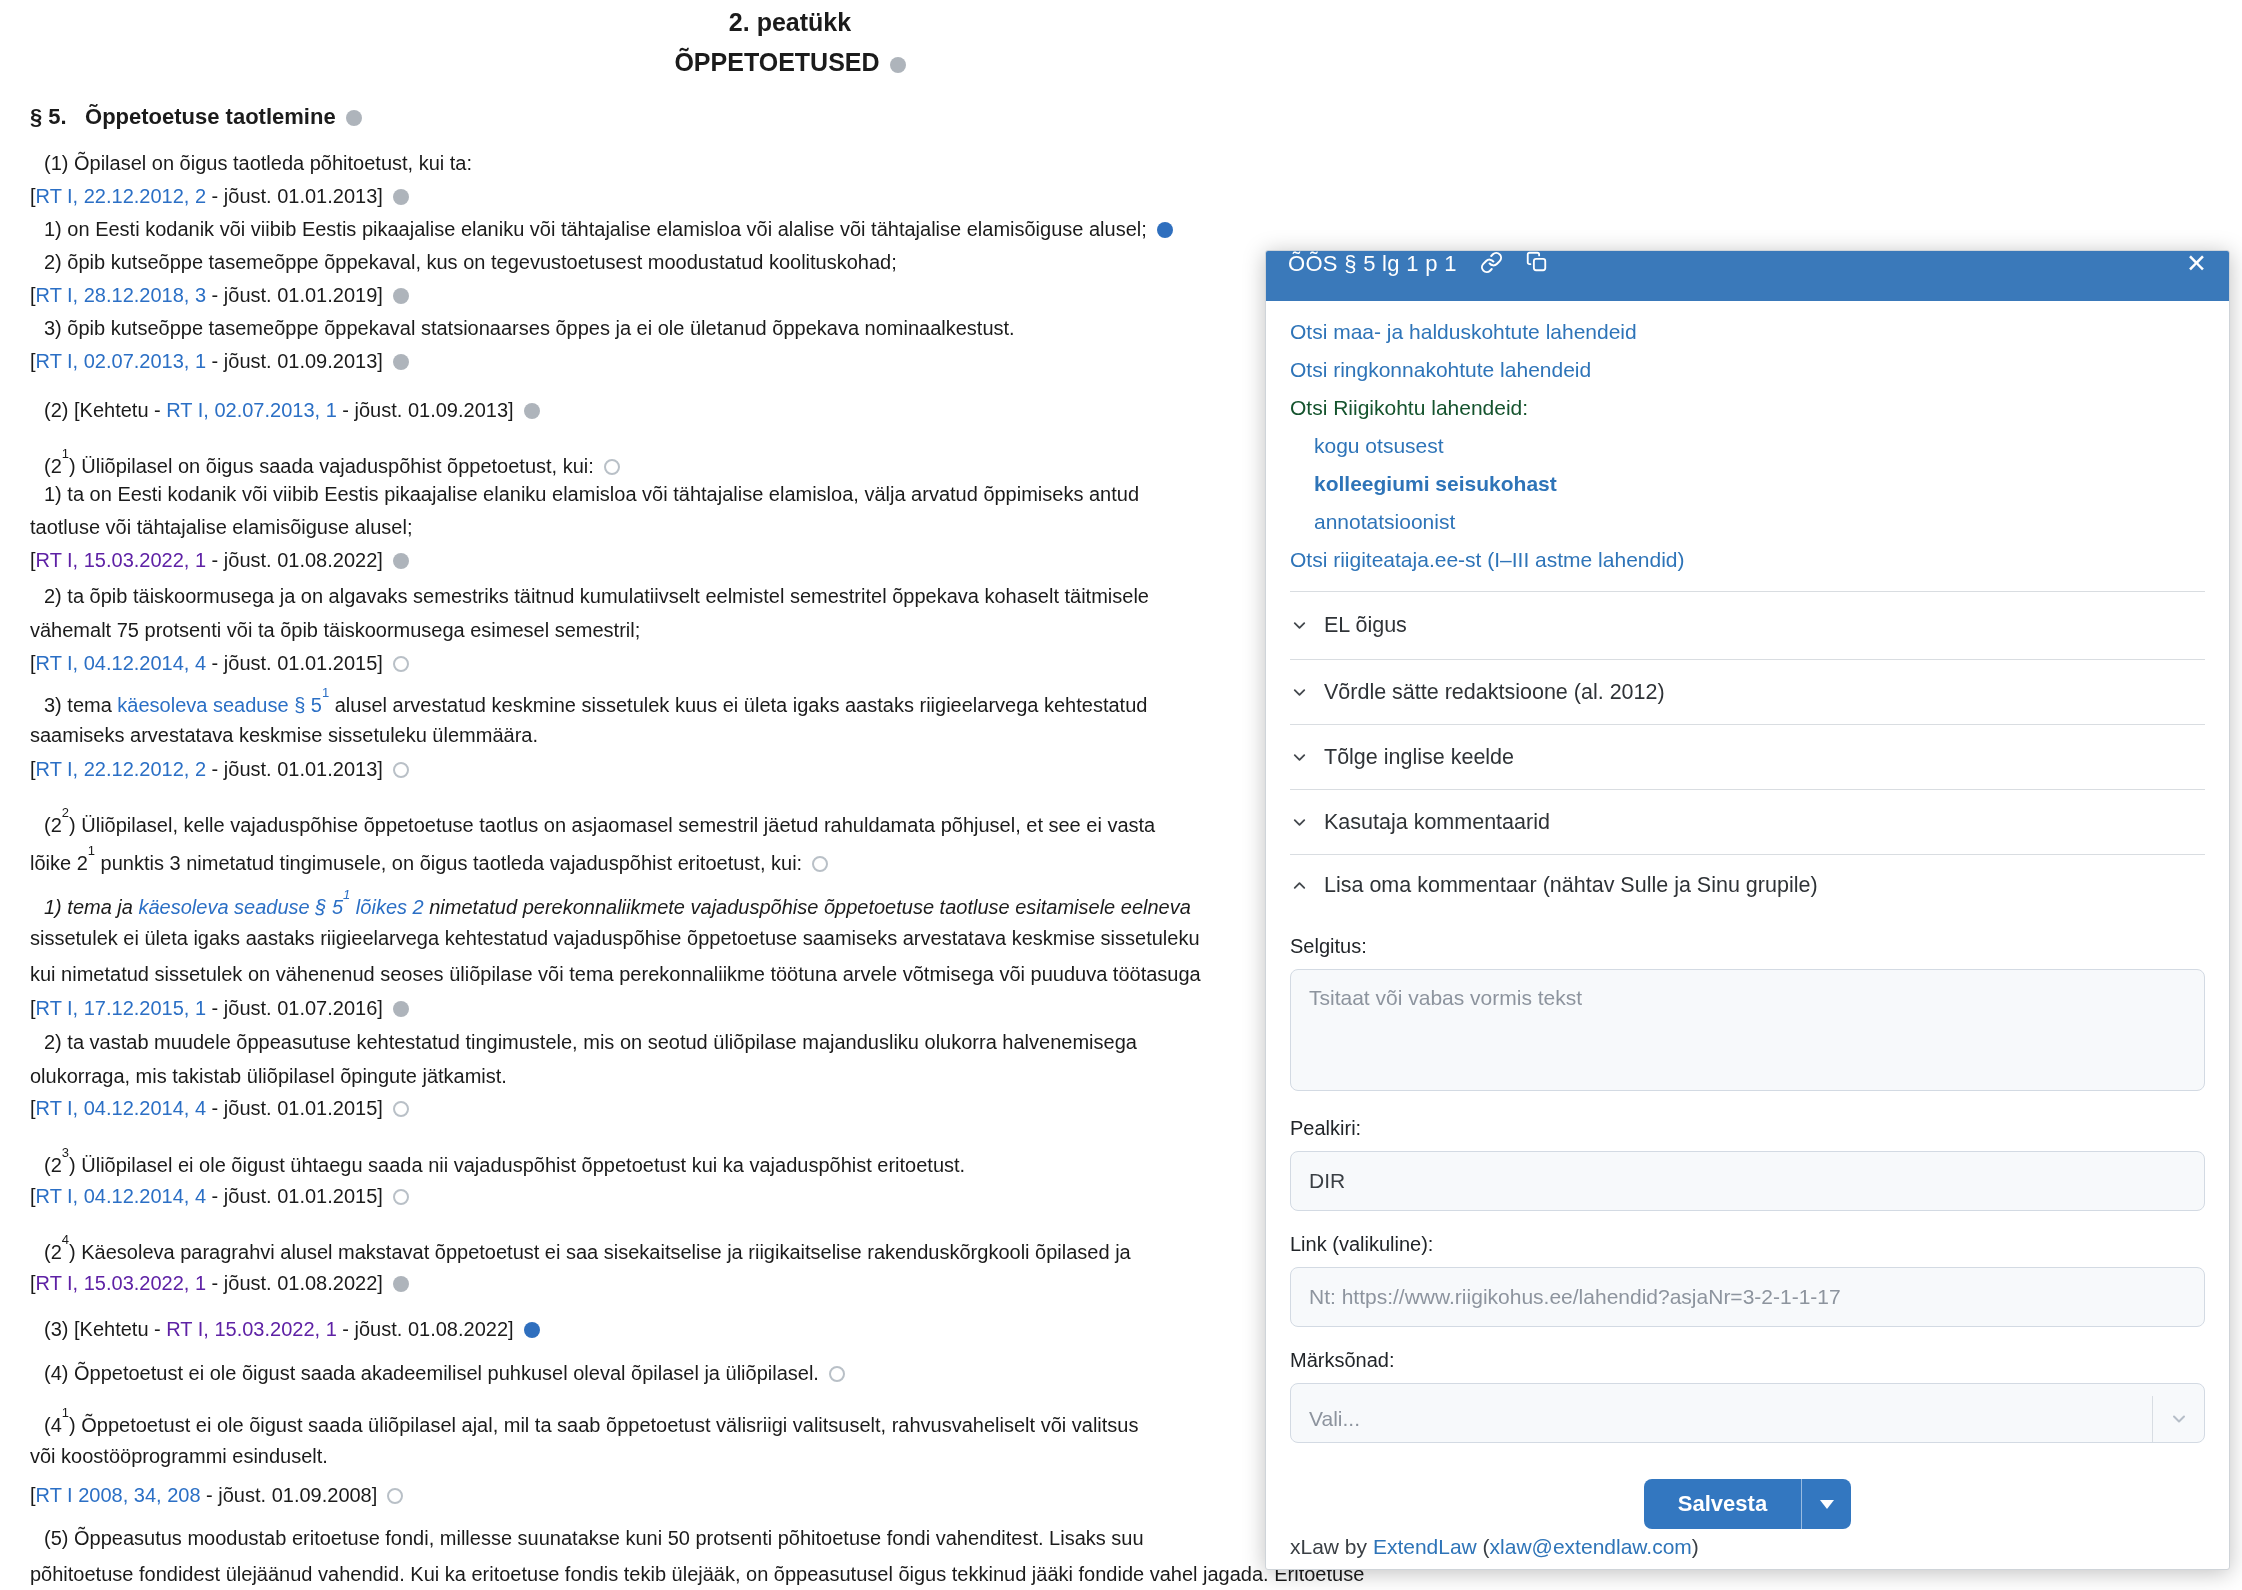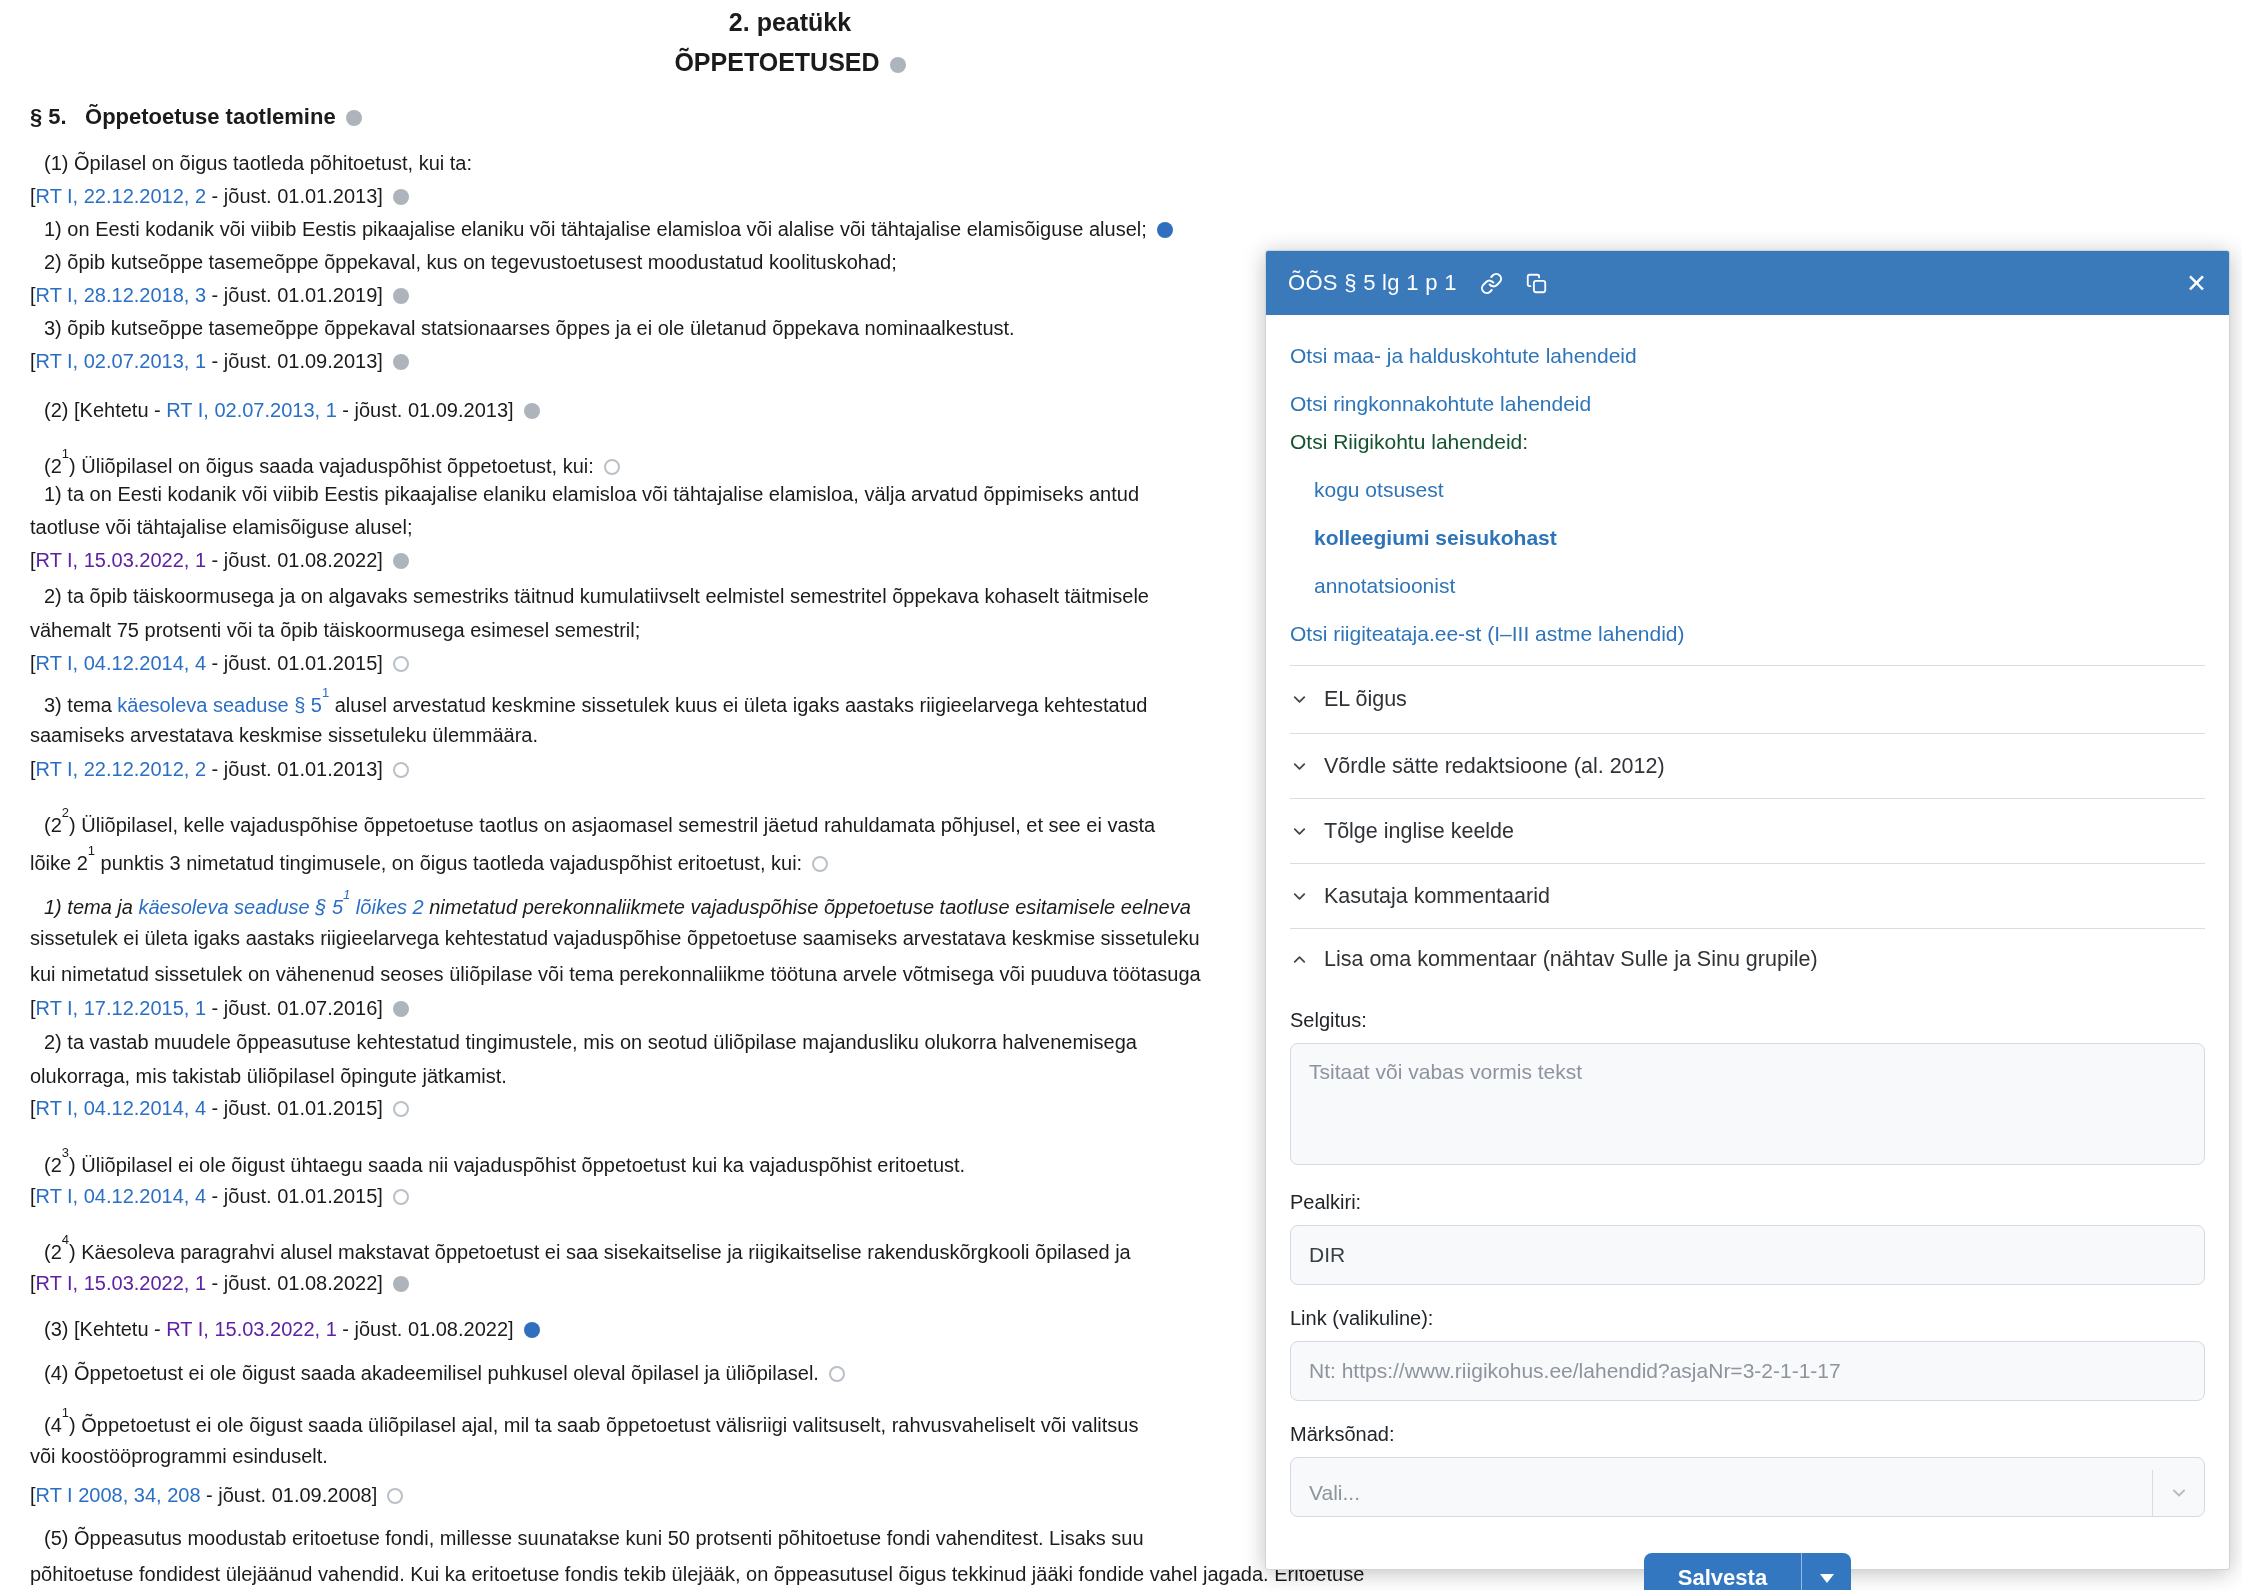--- a/index.html
+++ b/index.html
@@ -21,29 +21,29 @@
   .circle { display:inline-block; width:16px; height:16px; border-radius:50%;
     margin-left:10px; vertical-align:-2px; }
   .circle.gray { background:#aeb4bb; }
   .circle.blue { background:#2f6fbe; }
   .circle.hollow { background:#fff; border:2px solid #b9c0c7; }
 
   
   #panel { position:absolute; left:1265px; top:250px; width:965px; height:1320px;
     background:#fff; border:1px solid #cfd4d9; border-radius:3px;
     box-shadow:0 3px 22px rgba(0,0,0,.25); z-index:5; display:flex; flex-direction:column; }
-  .panel-header { height:64px; background:#3a79ba; color:#fff; display:flex;
-    align-items:center; padding:0 22px; font-size:22px; flex:0 0 auto;
+  .panel-header { height:50px; background:#3a79ba; color:#fff; display:flex;
+    padding:0 22px; font-size:22px; flex:0 0 auto;
     border-radius:2px 2px 0 0;gap:7px; }
   .panel-header .htitle { letter-spacing:.3px; }
   .hicon { margin-left:16px; display:inline-flex; cursor:pointer; }
   .hclose { margin-left:auto; font-size:25px; cursor:pointer; line-height:1; }
   .panel-body { padding:12px 24px 0 24px; position:relative; flex:1 1 auto; }
   .plink { display:block; height:38px; line-height:38px; font-size:21px;
-    color:#2e74b8; text-decoration:none; white-space:nowrap; cursor:pointer;margin-top:10px; }
+    color:#2e74b8; text-decoration:none; white-space:nowrap; cursor:pointer; }
   .plabel-row { display:block; height:38px; line-height:38px; font-size:21px; color:#14532d; }
   .plink.sub { padding-left:24px; }
   .plink.bold { font-weight:bold; }
   .divider { border-bottom:1px solid #d9dde1; margin-top:12px; }
   .acc-row { display:flex; align-items:center; gap:15px; height:65px;
     border-bottom:1px solid #d9dde1; font-size:21.5px; color:#2f3337; cursor:pointer; }
   .acc-row.first { height:68px; }
   .acc-row.expanded { border-bottom:none; height:60px; }
   .acc-chev { display:inline-flex; width:19px; }
   .form-label { font-size:20px; color:#212529; margin-top:20px; height:26px; line-height:26px; }

